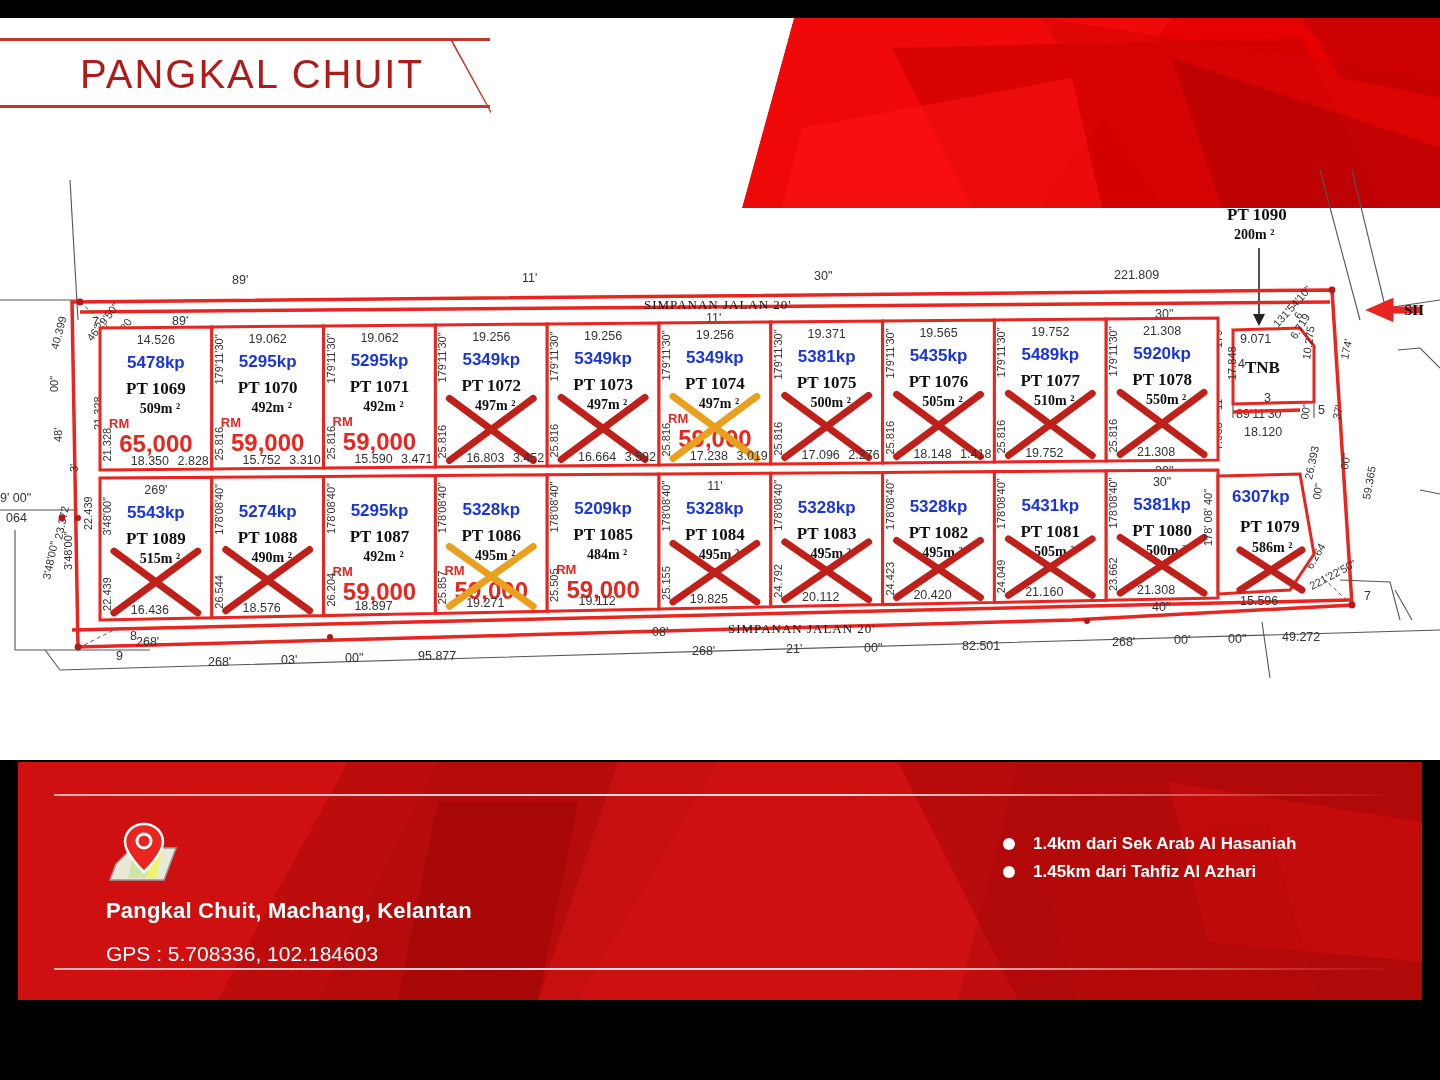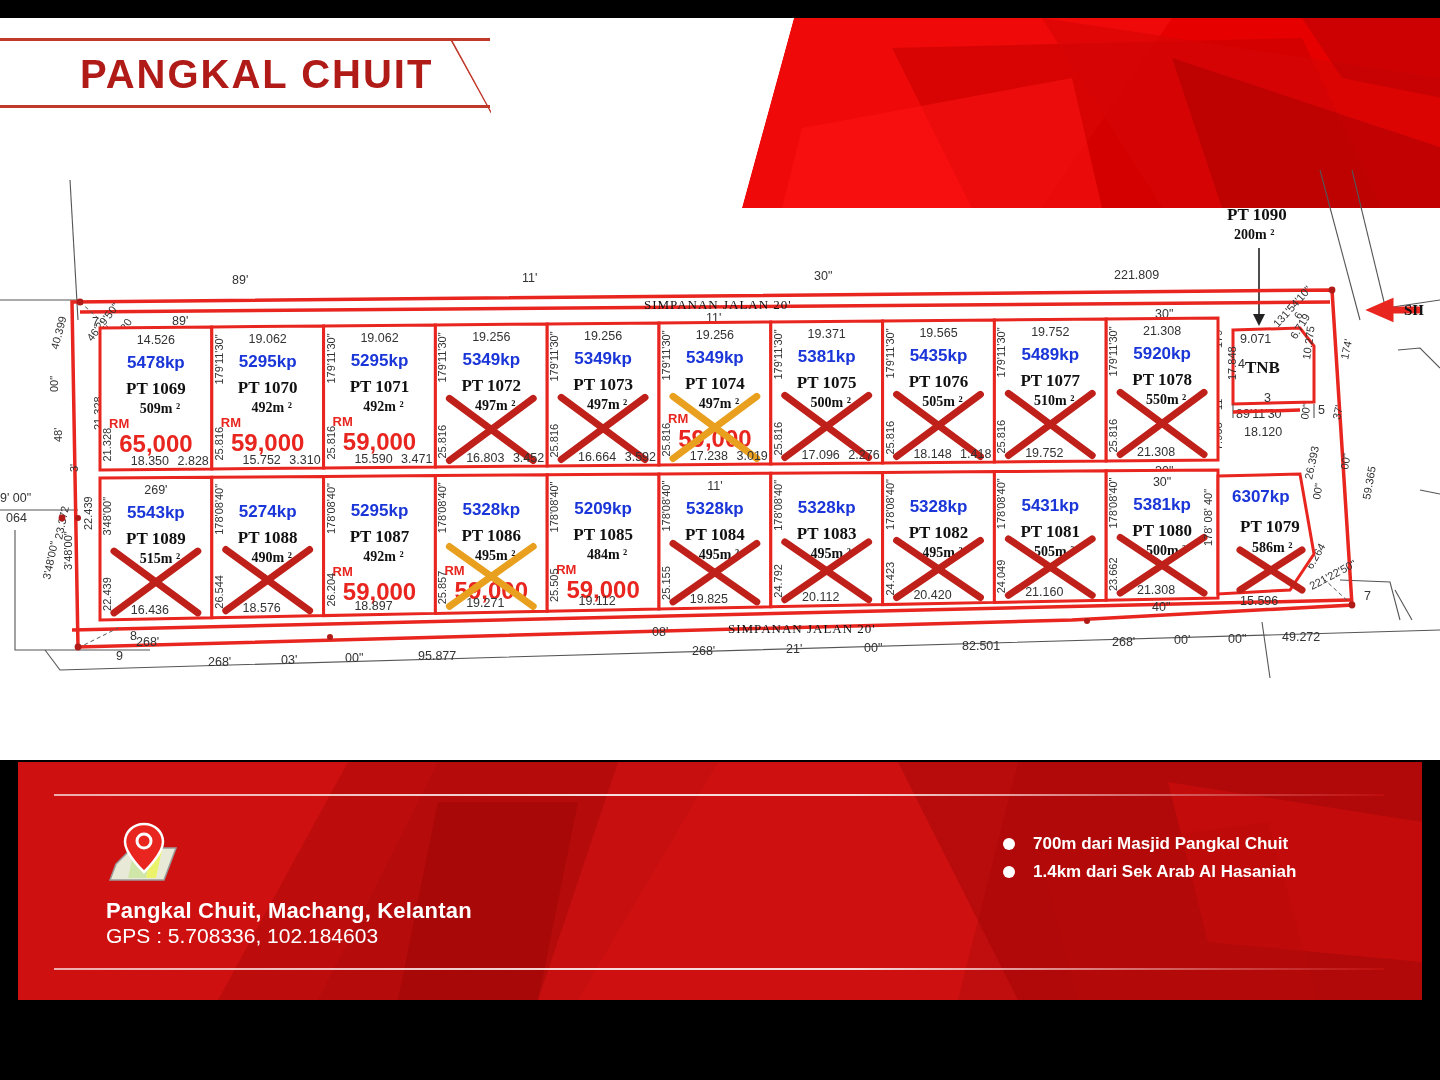--- a/index.html
+++ b/index.html
@@ -27,21 +27,21 @@
   .title-banner:after{
     content:""; position:absolute; right:-1px; top:-3px;
     width:0; height:0;
     border-left:42px solid transparent;
     border-top:76px solid #c0392b;
     transform:skewX(0deg);
     clip-path:polygon(0 0, 100% 100%, 100% 96%, 5% 0);
   }
   .title-text {
     position:absolute; left:80px; top:52px;
-    font-size:40px; font-weight:bold; letter-spacing:2px;
+    font-size:40px; font-weight:normal; letter-spacing:2px;
     color:#b01b18; font-family:"Liberation Sans", sans-serif;
   }
   .hdr-art {
     position:absolute; left:742px; top:18px; width:700px; height:190px;
     overflow:hidden;
   }
   .hdr-art svg { display:block; }
 
   
   .footer {
@@ -55,21 +55,21 @@
     opacity:.85;
   }
   .foot-rule.top { top:32px; }
   .foot-rule.bot { top:206px; }
   .pin-wrap { position:absolute; left:88px; top:58px; }
   .loc-line1 {
     position:absolute; left:88px; top:136px; color:#fff;
     font-size:22px; font-weight:bold; letter-spacing:.2px;
   }
   .loc-line2 {
-    position:absolute; left:88px; top:162px; color:#fff;
+    position:absolute; left:88px; top:180px; color:#fff;
     font-size:21px; font-weight:normal;
   }
   .bullets { position:absolute; left:985px; top:72px; }
   .bullet-row { display:flex; align-items:center; margin-bottom:8px; }
   .bullet-dot {
     width:12px; height:12px; border-radius:50%; background:#fff;
     margin-right:18px; flex:none;
   }
   .bullet-label { color:#fff; font-size:17px; font-weight:bold; white-space:nowrap;}
 
@@ -577,22 +577,22 @@
         <circle cx="38" cy="21" r="7" fill="none" stroke="#ffffff" stroke-width="3"></circle>
       </svg>
     </div>
 
     <div class="loc-line1">Pangkal Chuit, Machang, Kelantan</div>
     <div class="loc-line2">GPS : 5.708336, 102.184603</div>
 
     <div class="bullets" id="nearby-list">
         <div class="bullet-row">
           <span class="bullet-dot"></span>
-          <span class="bullet-label">700m dari Masjid Pangkal Chuit</span>
+          <span class="bullet-label">1.4km dari Sek Arab Al Hasaniah</span>
         </div>
         <div class="bullet-row">
           <span class="bullet-dot"></span>
-          <span class="bullet-label">1.4km dari Sek Arab Al Hasaniah</span>
+          <span class="bullet-label">1.45km dari Tahfiz Al Azhari</span>
         </div>
       </div>
   </div>
 
 </div>
 
 </body></html>

